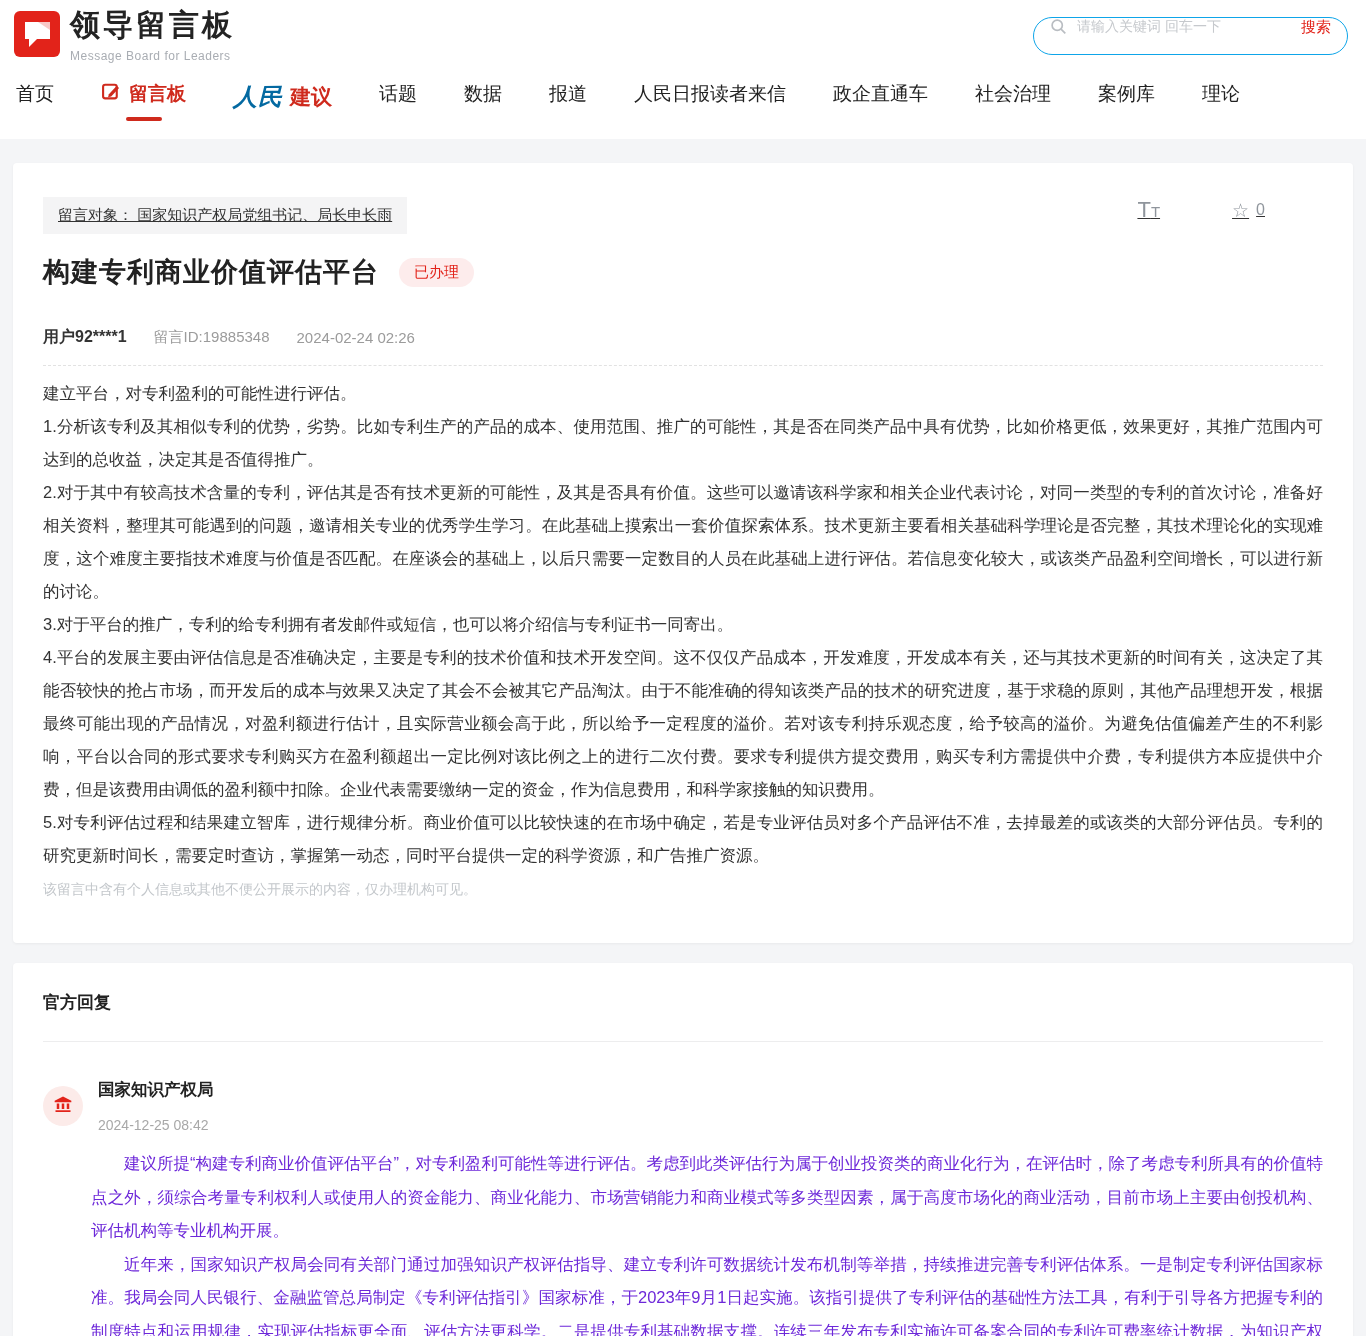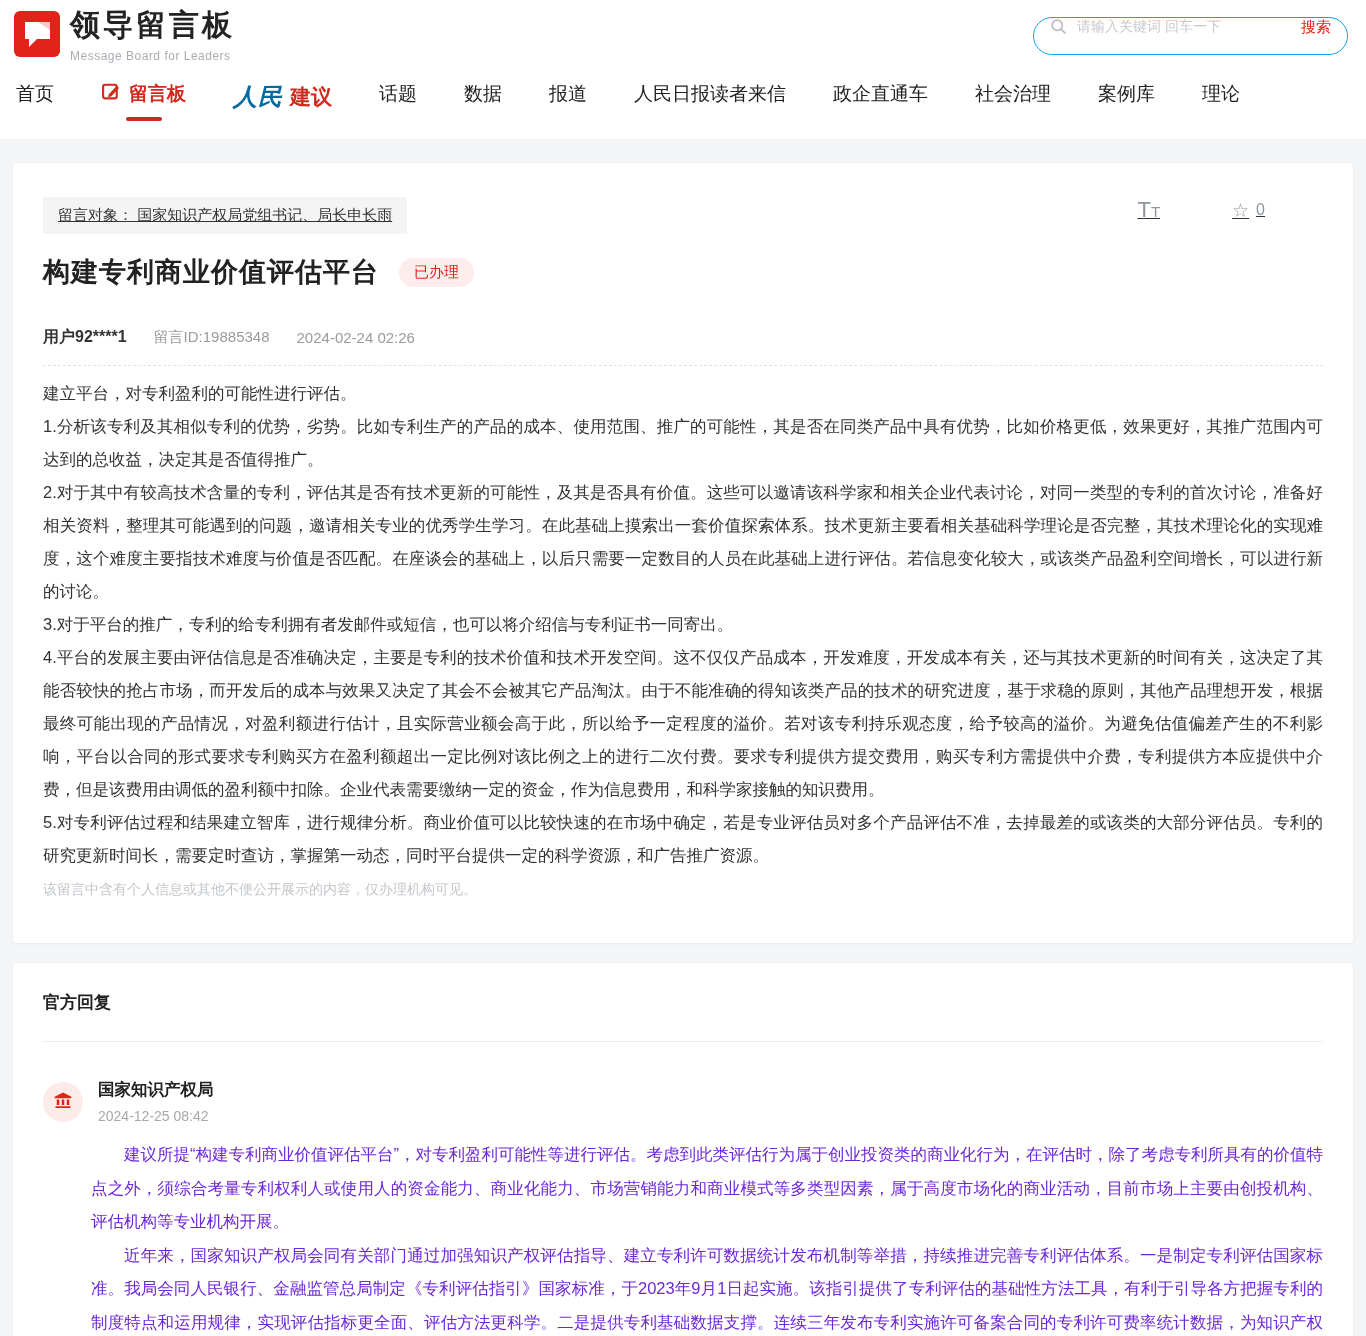--- a/index.html
+++ b/index.html
@@ -51,21 +51,21 @@
   .msg-body p { font-size:16.5px; line-height:33px; text-align:justify; color:#333; }
   .privacy-note { margin-top:9px; font-size:14px; color:#c3c7cb; }
 
   
   .card2 { margin-top:20px; padding:28px 30px 8px; }
   .reply-title { font-size:17px; font-weight:bold; color:#222; }
   .reply-divider { border-top:1px solid #ededee; margin-top:27px; }
   .reply-head { display:flex; gap:15px; margin-top:37px; align-items:center; }
   .avatar { width:40px; height:40px; border-radius:50%; background:#fcebe9; display:flex; align-items:center; justify-content:center; flex:none; }
   .agency { font-size:16.5px; font-weight:bold; color:#222; }
-  .reply-date { font-size:14px; color:#a8a8a8; margin-top:7px; }
+  .reply-date { font-size:14px; color:#a8a8a8; margin-top:16px; }
   .reply-body { margin:14px 0 0 48px; }
   .reply-body p { font-size:16.5px; line-height:33.5px; text-align:justify; text-indent:2em; color:#6d28d9; }
 </style>
 </head>
 <body>
 
 <div class="topbar">
   <div class="logo">
     <span>
       <svg class="logo-mark" viewBox="0 0 46 46">

